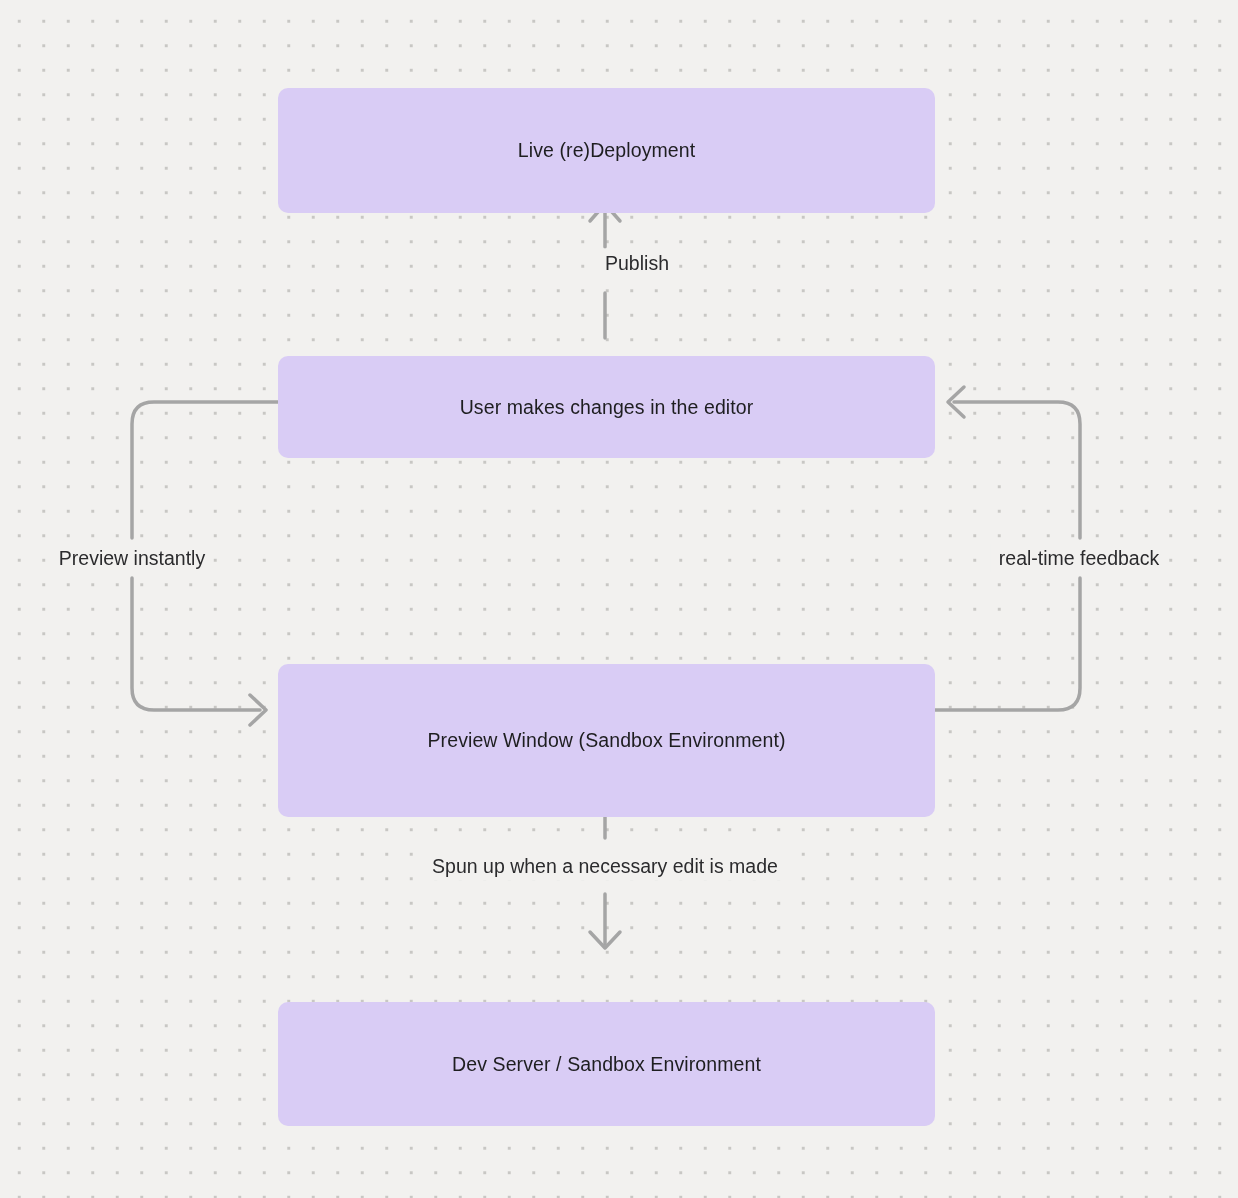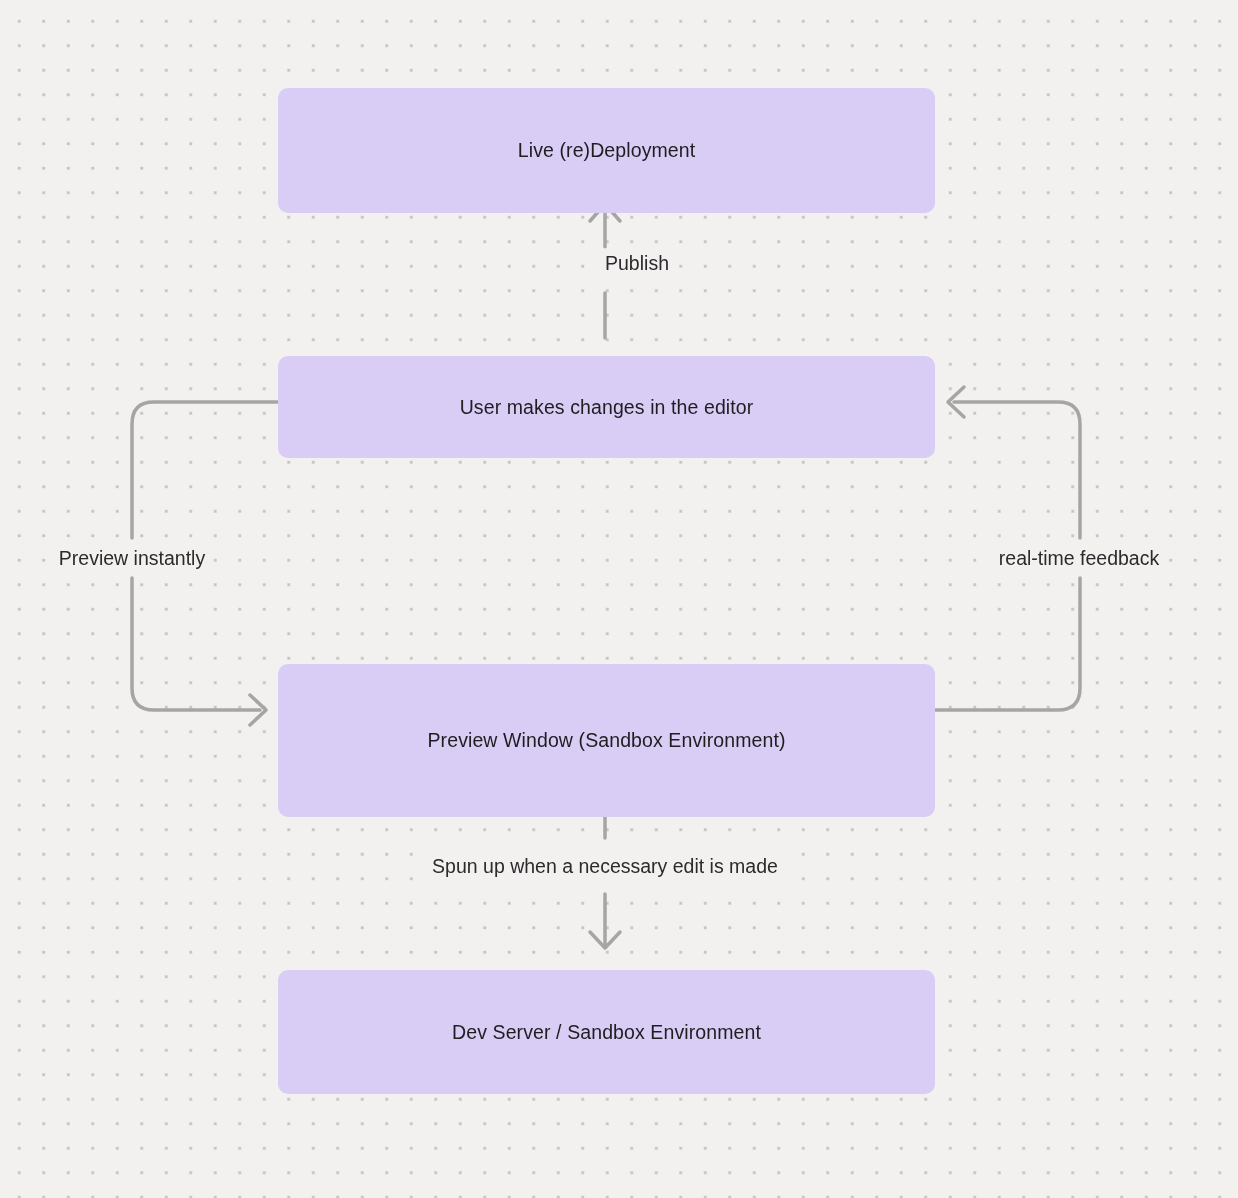--- a/index.html
+++ b/index.html
@@ -31,21 +31,21 @@
     align-items:center;
     justify-content:center;
     color:var(--node-text);
     font-size:19.5px;
     letter-spacing:.1px;
     margin-top:16px;
   }
   #node-live{top:72px;height:125px;}
   #node-user{top:340px;height:102px;}
   #node-preview{top:648px;height:153px;}
-  #node-dev{top:954px;height:124px;}
+  #node-dev{top:986px;height:124px;}
   #connectors{
     position:absolute;
     left:0;top:0;
     width:1238px;height:1198px;
     pointer-events:none;
   }
   #connectors path,
   #connectors polyline{
     fill:none;
     stroke:var(--arrow);

